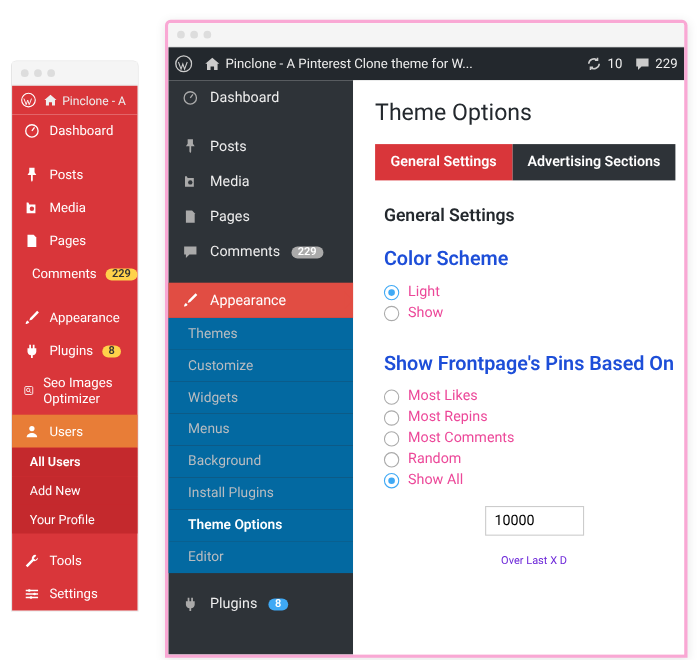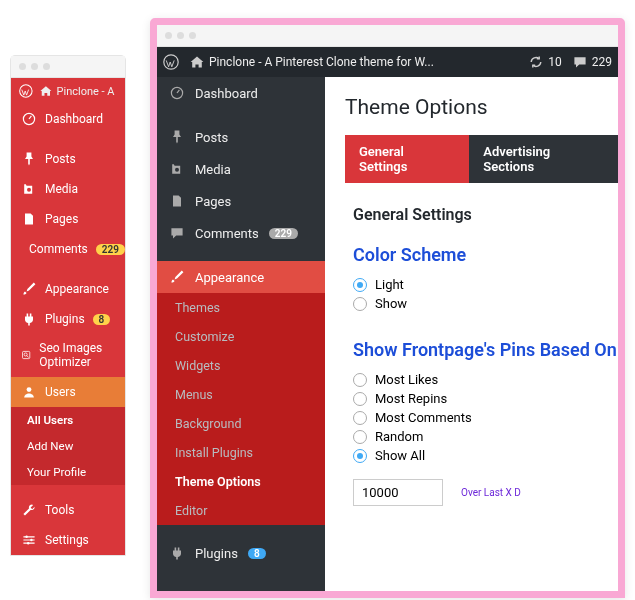--- a/index.html
+++ b/index.html
@@ -14,52 +14,52 @@
 .red-bar svg { fill: #eee; }
 .red-bar .site-txt { color: #eee; font-size: 11px; margin-left: 4px; white-space: nowrap; overflow: hidden; }
 
 .red-menu { background: #d9363a; color: #fff; font-size: 12px; }
 .red-menu .mi { display: flex; align-items: center; padding: 7px 10px; gap: 8px; position: relative; }
 .red-menu .mi.active { background: #e87d37; }
 .red-menu .mi.sub { background: #c4292d; padding: 6px 4px 6px 16px; font-size: 11.5px; }
 .red-menu .mi.sub.bold { font-weight: 600; }
 .badge-y { background: #ffd24a; color: #333; border-radius: 8px; padding: 0 6px; font-size: 10px; font-weight: 600; }
 
-.window-front { position: absolute; left: 150px; top: 18px; width: 475px; height: 580px; background: #fff; border: 7px solid #f9a8d4; border-radius: 5px 5px 0 0; box-shadow: 0 2px 10px rgba(0,0,0,0.1); overflow: hidden; }
+.window-front { position: absolute; left: 150px; top: 18px; width: 475px; height: 580px; background: #fff; border: 3px solid #f9a8d4; border-radius: 5px 5px 0 0; box-shadow: 0 2px 10px rgba(0,0,0,0.1); overflow: hidden; }
 .top-bar { background: #23282d; height: 30px; display: flex; align-items: center; padding: 0 6px; color: #eee; font-size: 12px; }
 .top-bar .wp { margin-right: 4px; }
 .top-bar .home { margin: 0 4px 0 6px; }
 .top-bar .title { flex: 1; white-space: nowrap; overflow: hidden; text-overflow: ellipsis; }
 .top-bar .right { display: flex; align-items: center; gap: 10px; margin-left: 6px; }
 .top-bar .right .grp { display: flex; align-items: center; gap: 4px; }
 
 .body { display: flex; height: calc(100% - 52px); }
 .dark-menu { background: #2e3338; width: 168px; color: #eee; font-size: 13px; }
 .dark-menu .mi { display: flex; align-items: center; padding: 8px 12px; gap: 10px; position: relative; }
 .dark-menu .mi.active { background: #e14d43; color: #fff; }
 .dark-menu .mi.active::after { content: ""; position: absolute; right: -8px; top: 50%; margin-top: -8px; border: 8px solid transparent; border-left-color: #e14d43; }
-.dark-menu .sub { background: #b91c1c; padding: 7px 12px 7px 18px; font-size: 12.5px; color: #b8bcc0; }
+.dark-menu .sub { background: #0369a1; padding: 7px 12px 7px 18px; font-size: 12.5px; color: #b8bcc0; }
 .dark-menu .sub.active { color: #fff; font-weight: 600; }
 .badge-b { background: #3fa9f5; color: #fff; border-radius: 8px; padding: 0 6px; font-size: 10px; font-weight: 600; }
 .badge-g { background: #aaa; color: #fff; border-radius: 8px; padding: 0 6px; font-size: 10px; font-weight: 600; }
 
 .content { flex: 1; background: #fff; padding: 18px 0 0 20px; overflow: hidden; }
 .content h1 { font-size: 21px; font-weight: 400; color: #23282d; margin-bottom: 16px; }
 .tabs { display: flex; }
 .tabs .tab { padding: 9px 14px; font-size: 13px; font-weight: 600; cursor: pointer; }
 .tabs .tab.active { background: #d9363a; color: #fff; }
 .tabs .tab.inactive { background: #2e3338; color: #fff; }
 .panel { padding: 22px 0 0 8px; }
 .panel h2 { font-size: 16px; font-weight: 600; color: #23282d; margin-bottom: 20px; }
 .panel h3 { font-size: 18px; font-weight: 600; color: #1d4ed8; margin: 12px 0 10px; }
-.radio-row { display: flex; align-items: center; gap: 8px; padding: 2px 0; font-size: 13px; color: #000000; }
+.radio-row { display: flex; align-items: center; gap: 8px; padding: 2px 0; font-size: 13px; color: #ec4899; }
 .radio { width: 14px; height: 14px; border: 1.5px solid #aaa; border-radius: 50%; display: inline-flex; align-items: center; justify-content: center; }
 .radio.checked { border-color: #3fa9f5; }
 .radio.checked::after { content: ""; width: 6px; height: 6px; background: #3fa9f5; border-radius: 50%; }
-.input-row { margin-top: 14px; display: flex; align-items: center; gap: 18px; }
+.input-row { margin-top: 14px; display: flex; align-items: center; gap: 18px; flex-direction: column; }
 .input-row input { border: 1px solid #ccc; padding: 5px 8px; font-size: 13px; width: 90px; }
 .input-row .lbl { color: #6d28d9; font-size: 10px; }
 
 .ico { width: 16px; height: 16px; display: inline-flex; }
 .ico svg { width: 100%; height: 100%; }
 </style>
 </head>
 <body>
 
 <div class="window-back">

